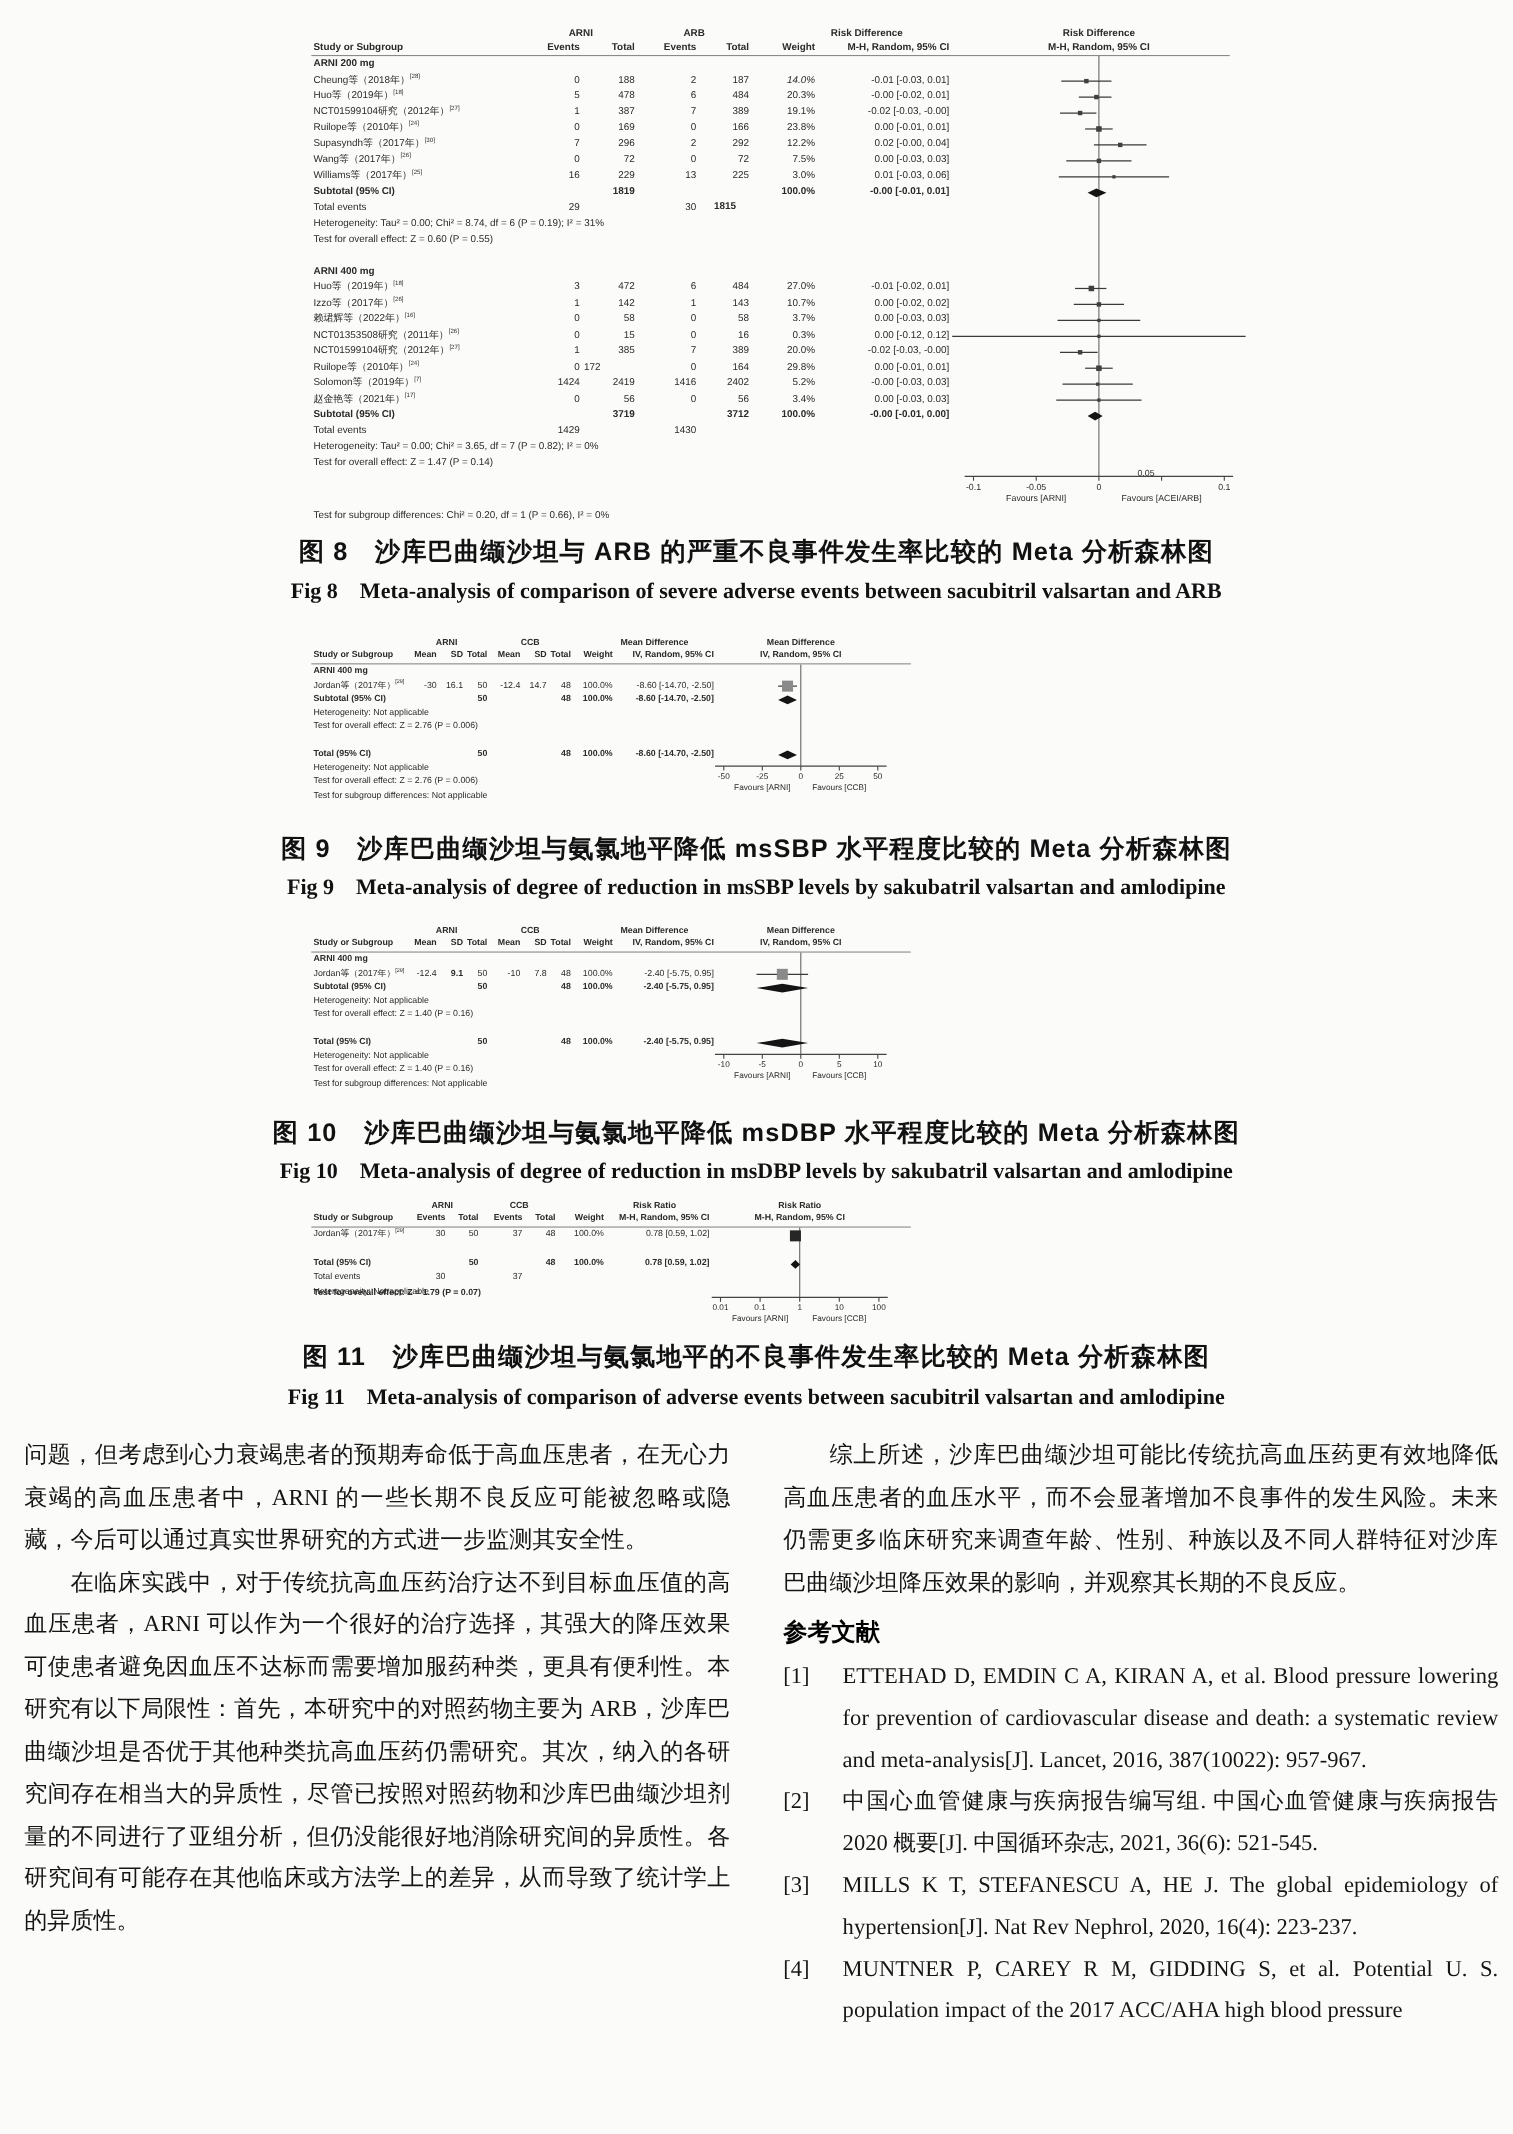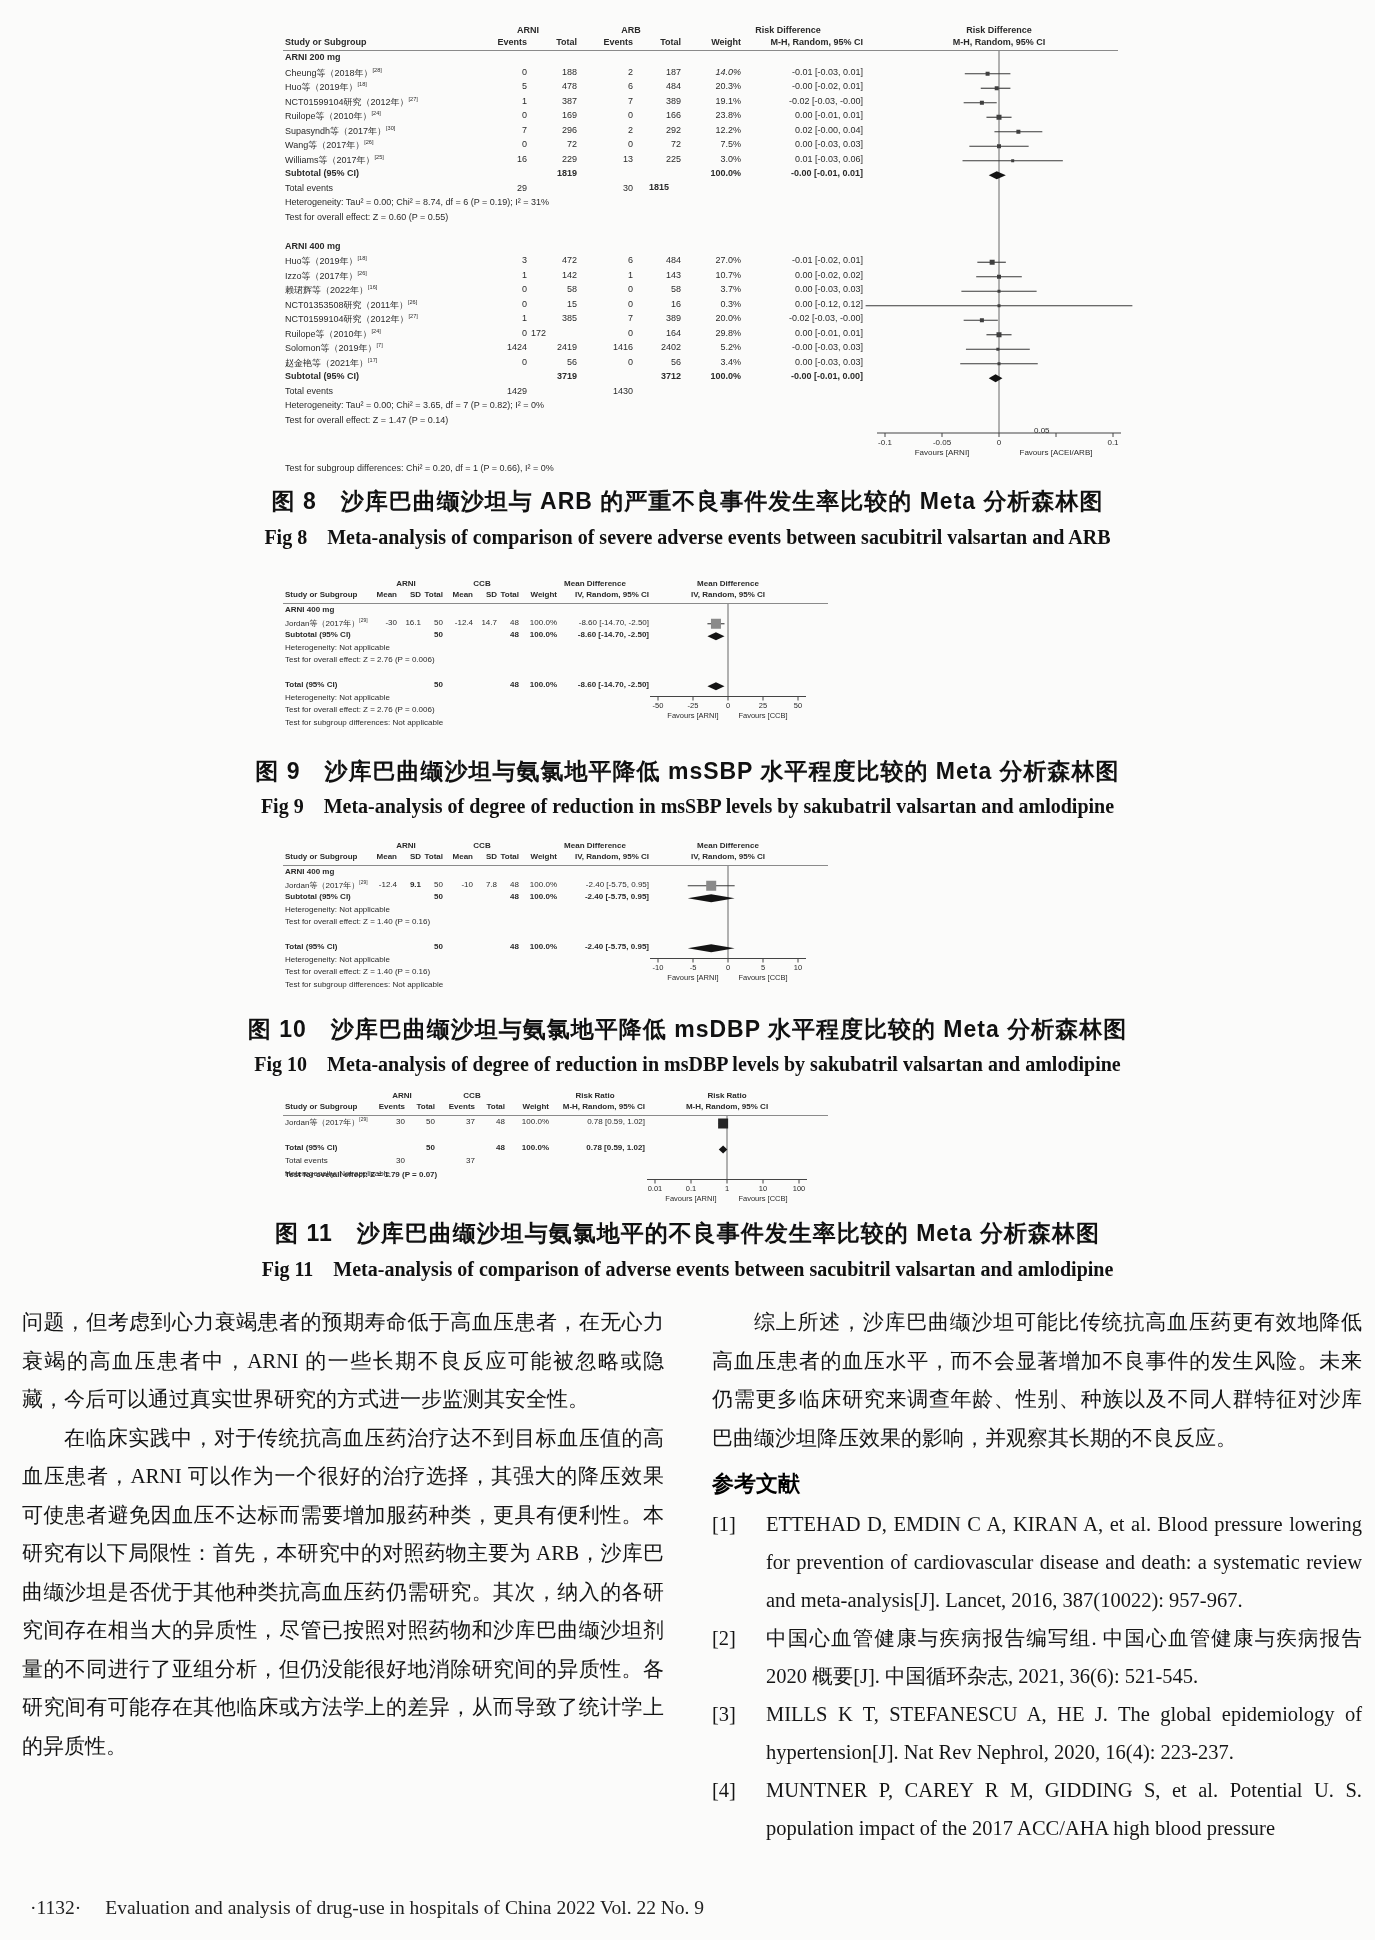--- a/index.html
+++ b/index.html
@@ -430,19 +430,15 @@
       <span class="ref-num">[3]</span>
       <span class="ref-text">MILLS K T, STEFANESCU A, HE J. The global epidemiology of hypertension[J]. Nat Rev Nephrol, 2020, 16(4): 223-237.</span>
     </div>
     <div class="ref">
       <span class="ref-num">[4]</span>
       <span class="ref-text">MUNTNER P, CAREY R M, GIDDING S, et al. Potential U. S. population impact of the 2017 ACC/AHA high blood pressure</span>
     </div>
   </section>
 
   <footer class="footer">
-    <span class="left">
-      <span>·1132·</span>
-      <span>Evaluation and analysis of drug-use in hospitals of China 2022 Vol. 22 No. 9</span>
-    </span>
   </footer>
 
 </main>
 
 </body></html>

